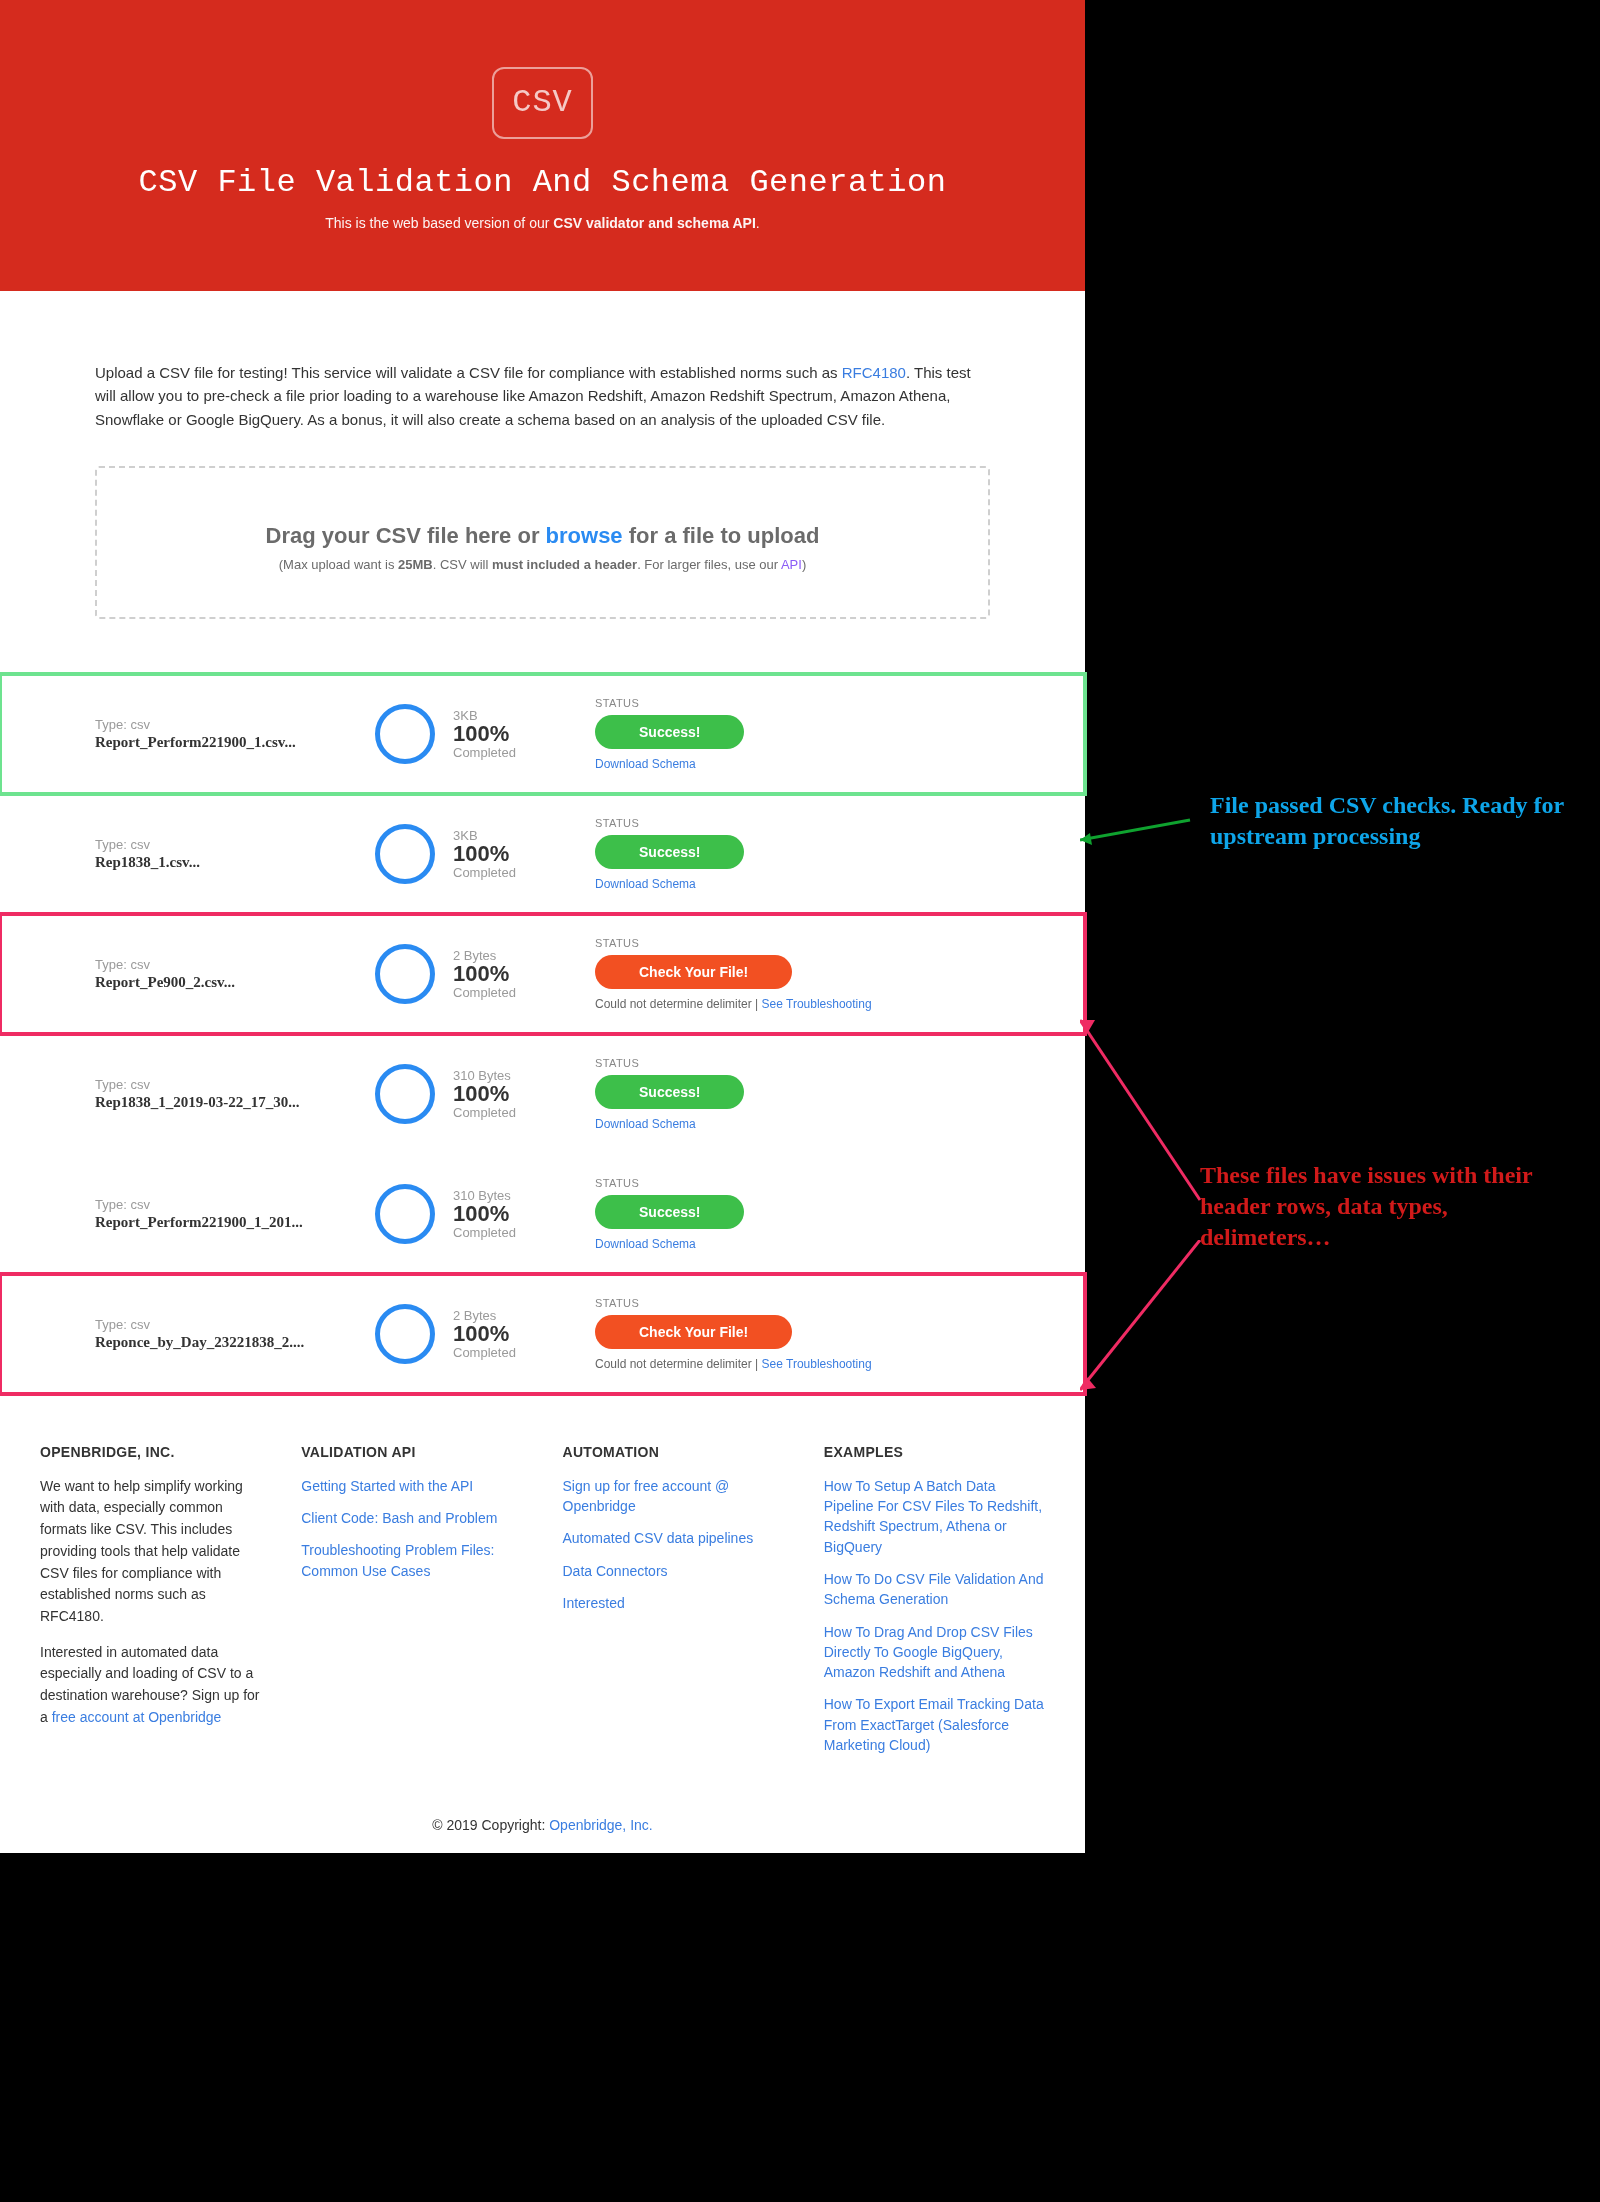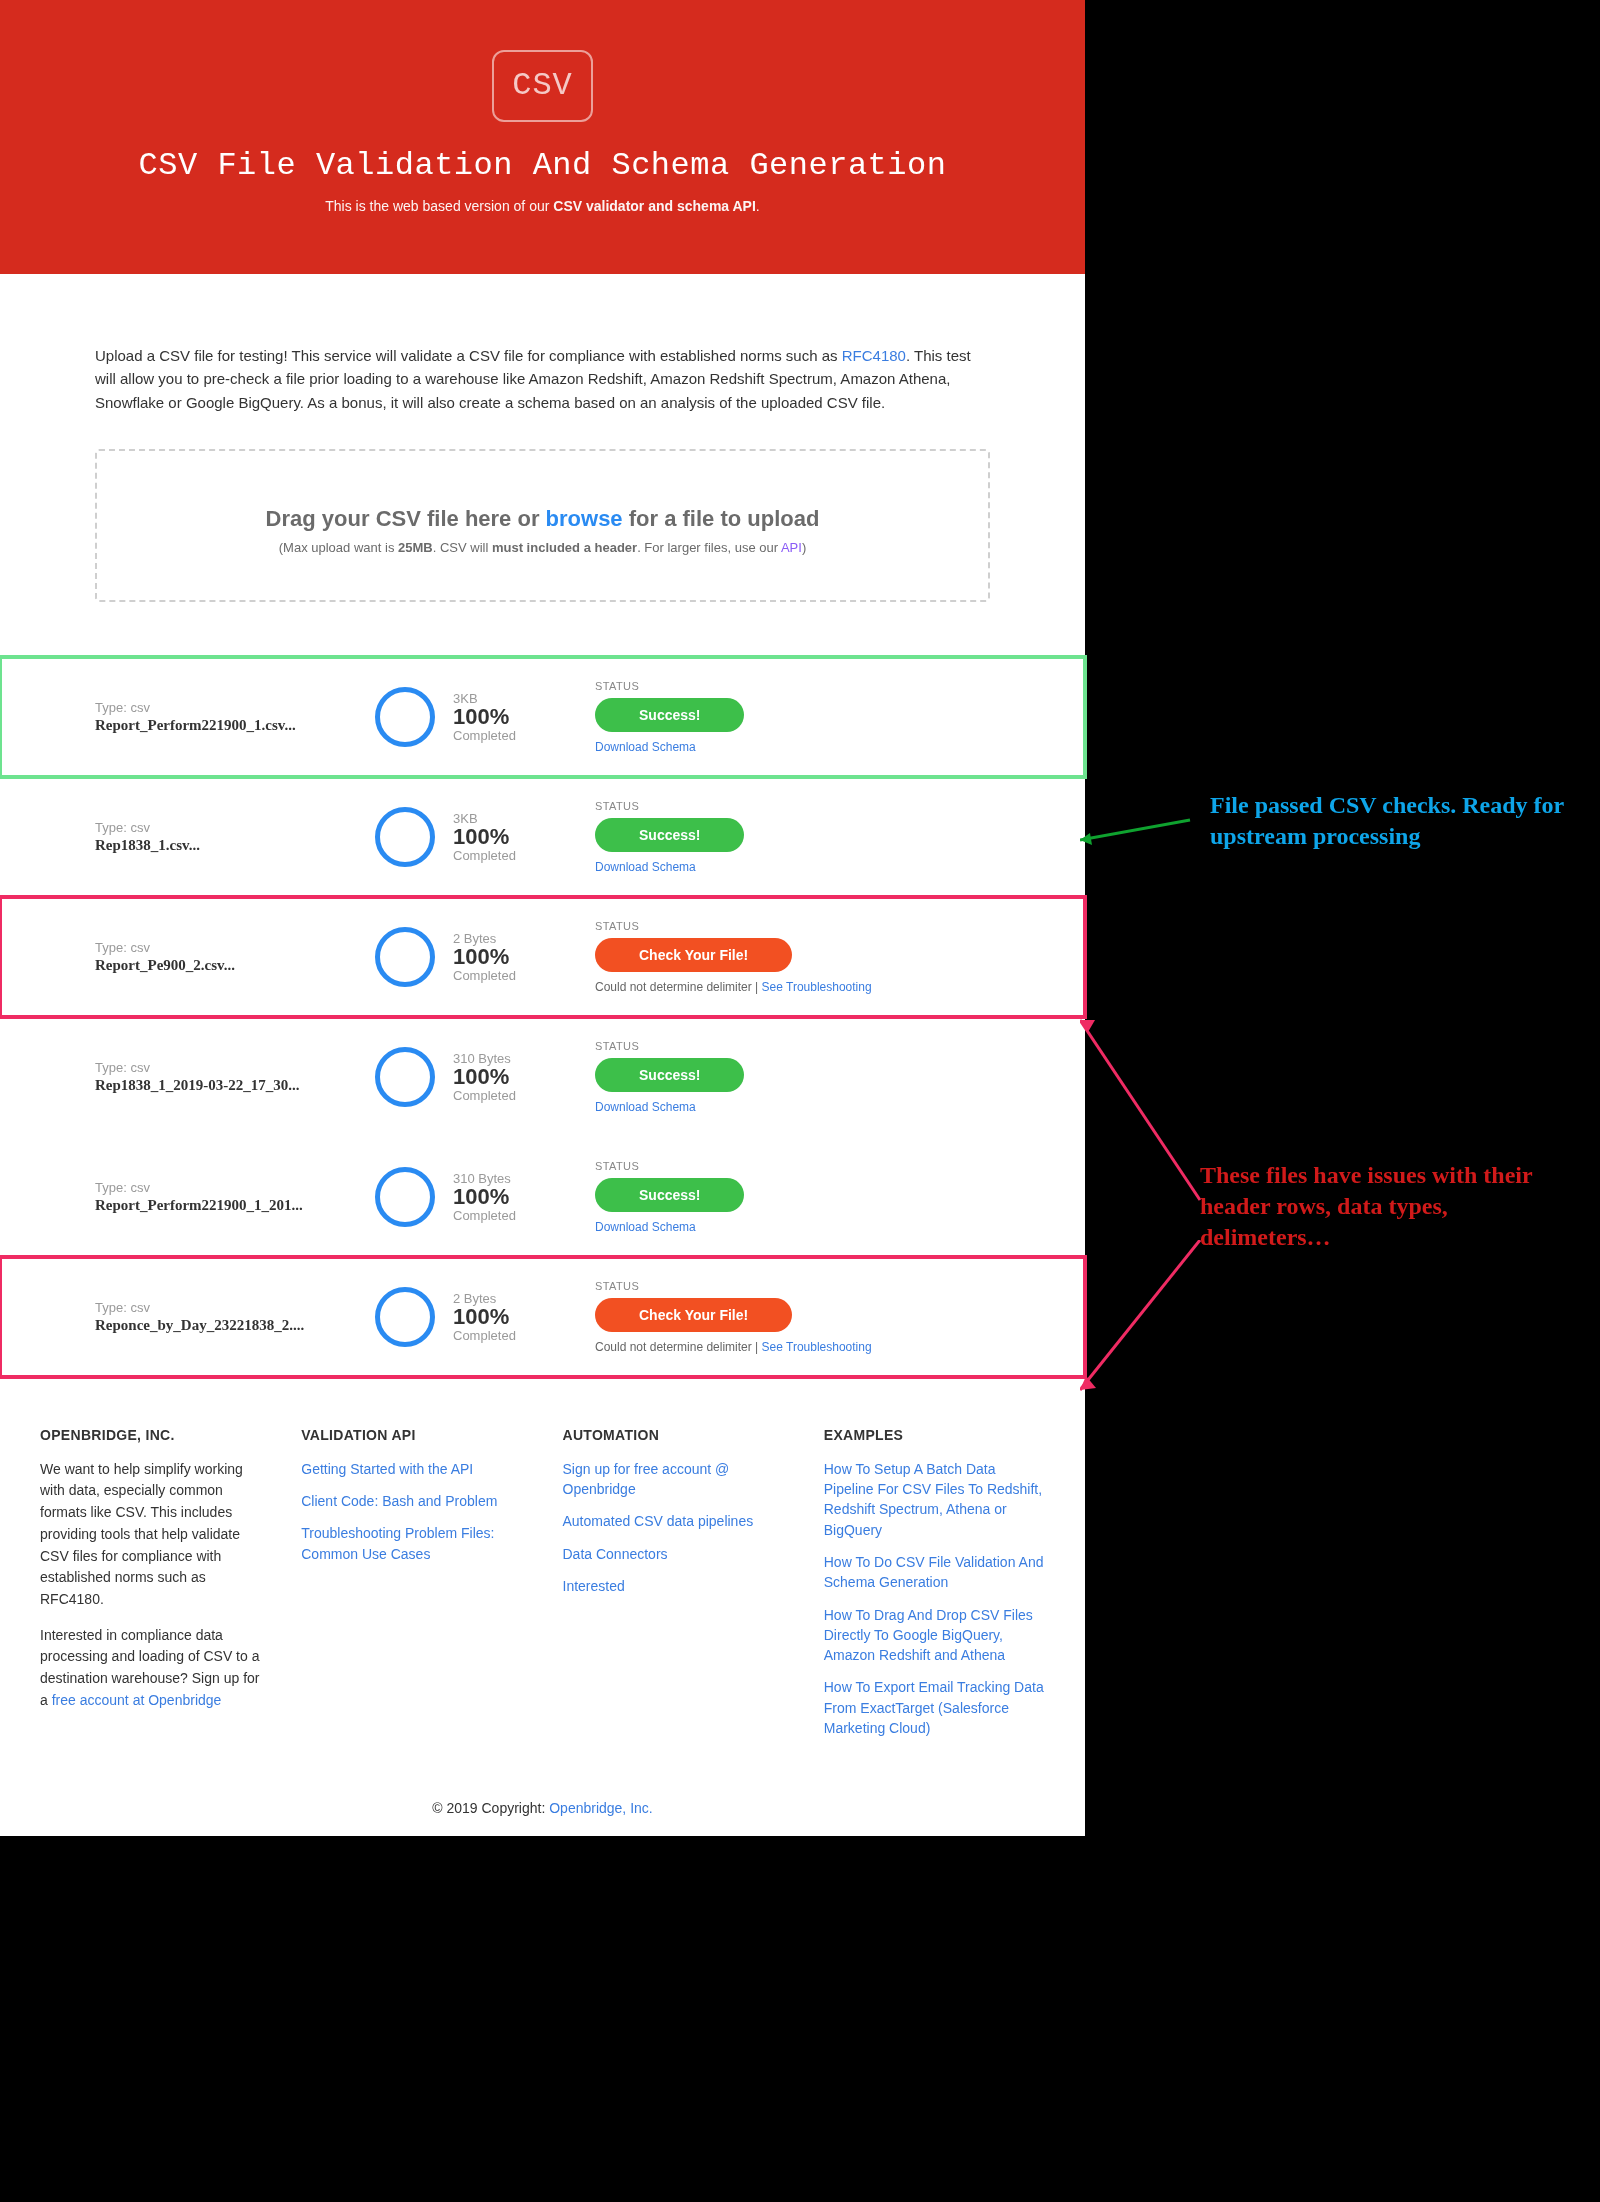--- a/index.html
+++ b/index.html
@@ -1,20 +1,20 @@
 <!DOCTYPE html>
 <html><head>
 <meta charset="utf-8">
 <style>
   * { box-sizing: border-box; margin: 0; padding: 0; }
   body { font-family: -apple-system, "Helvetica Neue", Arial, sans-serif; background:#fff; color:#333; }
   .stage { width:1600px; height:2202px; position:relative; background:#000; }
   .page { position:absolute; left:0; top:0; width:1085px; background:#fff; }
   .hero { background:#d52b1e; color:#fff; text-align:center; padding:50px 20px 60px; }
-  .hero-icon { display:inline-block; border:2px solid rgba(255,255,255,.55); border-radius:12px; padding:18px 18px; font-family:"Courier New",monospace; font-size:32px; color:rgba(255,255,255,.75); letter-spacing:1px; line-height:1; }
+  .hero-icon { display:inline-block; border:2px solid rgba(255,255,255,.55); border-radius:12px; padding:18px 18px; font-family:"Courier New",monospace; font-size:32px; color:rgba(255,255,255,.75); letter-spacing:1px; line-height:1;margin-top:17px; }
   .hero-title { font-family:"Courier New",monospace; font-size:32px; font-weight:500; margin-top:25px; letter-spacing:.5px; }
   .hero-sub { font-size:14px; margin-top:14px; opacity:.95; }
   .hero-sub b { font-weight:700; }
   .content { padding:70px 95px 30px; }
   .intro { font-size:15px; line-height:1.55; color:#333; }
   .intro a { color:#3a7de0; text-decoration:none; }
   .dropzone { margin-top:35px; border:2px dashed #cfcfcf; border-radius:4px; padding:55px 20px 45px; text-align:center; }
   .dz-title { font-size:22px; font-weight:700; color:#6b6b6b; }
   .dz-title .browse { color:#2a8bf2; }
   .dz-sub { font-size:13px; color:#6b6b6b; margin-top:8px; }
@@ -197,21 +197,21 @@
       <div class="fr-extra">Could not determine delimiter | <a href="#">See Troubleshooting</a></div>
     </div>
         </div>
       </div>
 
     <div class="footer">
       <div class="fcol">
         <h4>OPENBRIDGE, INC.</h4>
         <p>We want to help simplify working with data, especially common formats like CSV. This includes providing tools that help validate CSV files for compliance with established norms such as RFC4180.</p>
         <p>
-          <span>Interested in compliance data processing and loading of CSV to a destination warehouse? Sign up for a </span><a class="inline-link" href="#">free account at Openbridge</a>
+          <span>Interested in automated data especially and loading of CSV to a destination warehouse? Sign up for a </span><a class="inline-link" href="#">free account at Openbridge</a>
         </p>
       </div>
       <div class="fcol">
         <h4>VALIDATION API</h4>
         <div id="fc2">
             <a href="#">Getting Started with the API</a>
             <a href="#">Client Code: Bash and Problem</a>
             <a href="#">Troubleshooting Problem Files: Common Use Cases</a>
           </div>
       </div>

